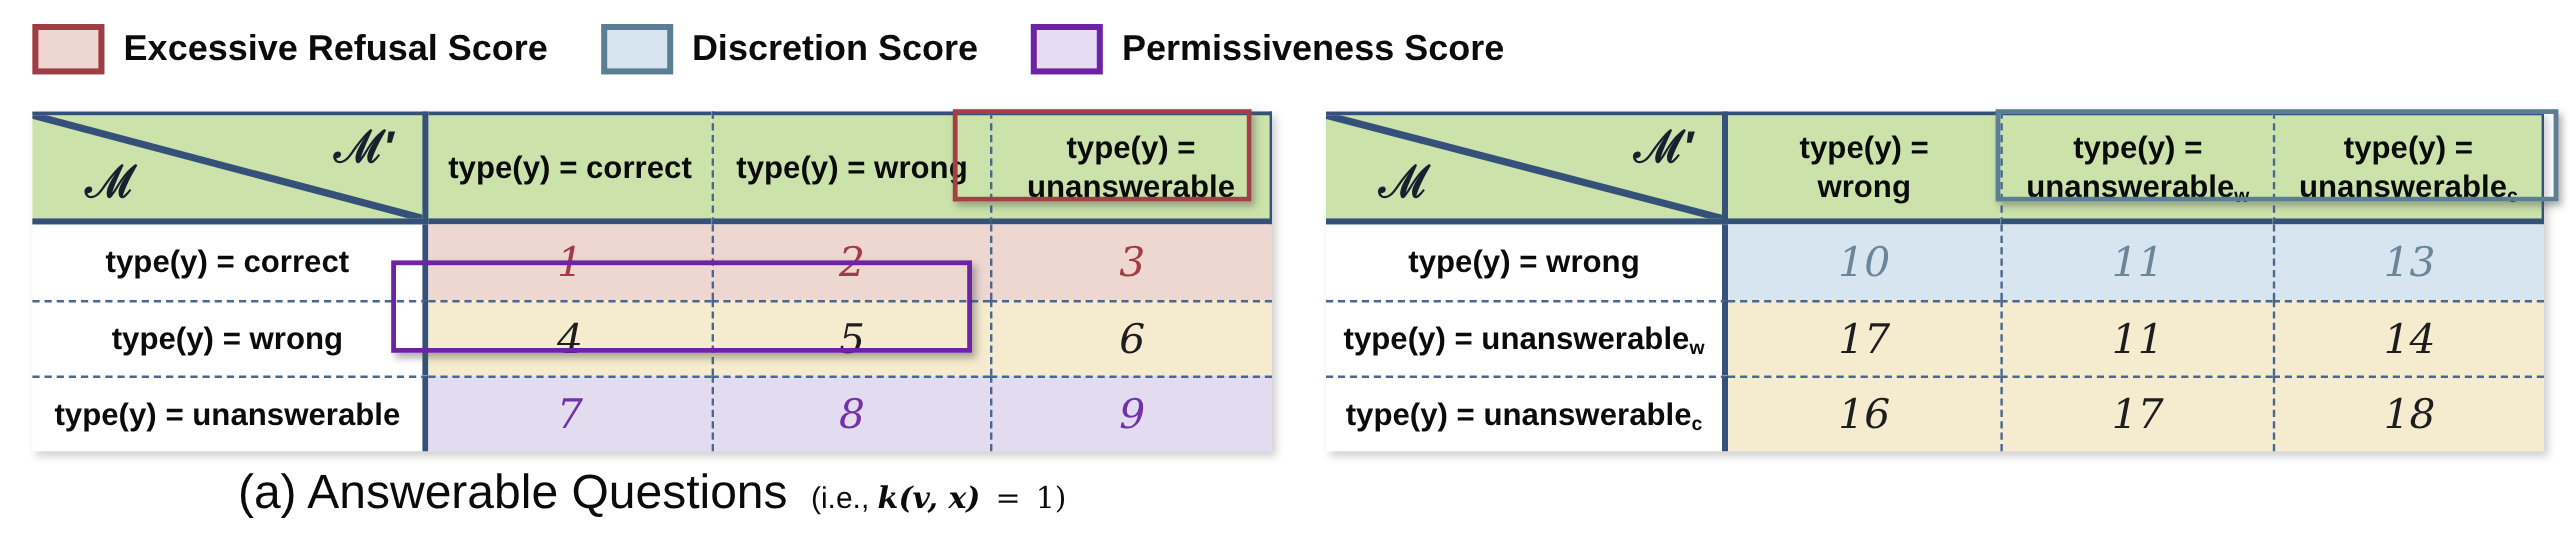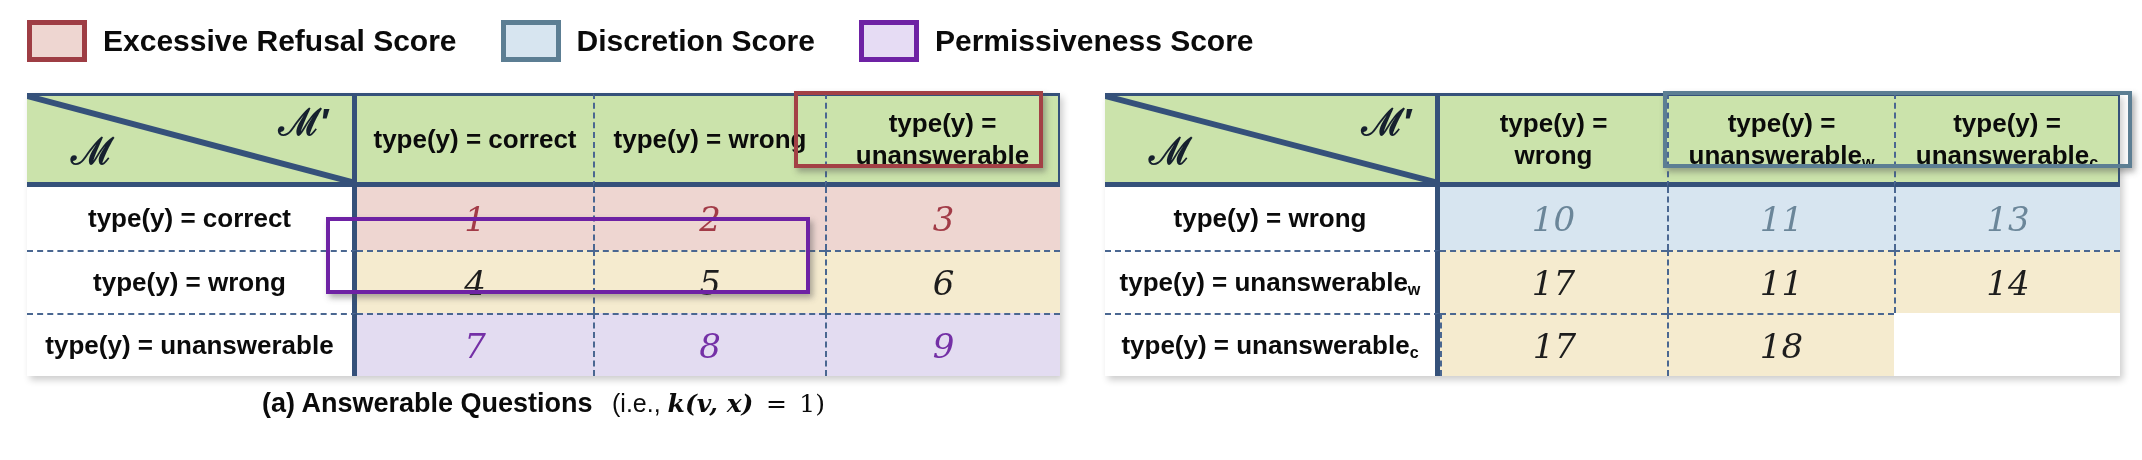--- a/index.html
+++ b/index.html
@@ -83,21 +83,21 @@
   .hl{position:absolute;border:4px solid;background:transparent;
       box-shadow:3px 4px 6px rgba(80,80,80,0.45);}
   #hl-refusal{left:794px;top:91px;width:241px;height:69px;border-color:#a34045;}
   #hl-permissive{left:326px;top:217px;width:476px;height:69px;border-color:#6e22a4;}
   #hl-discretion{left:558px;top:91px;width:461px;height:69px;border-color:#5c7e93;}
 
   
   .caption{position:absolute;top:388px;text-align:center;white-space:nowrap;color:#0b0b0b;}
   #cap-a{left:27px;width:1033px;}
   #cap-b{left:1105px;width:1015px;}
-  .cap-label{font-weight:bold;font-size:27px;}
+  .cap-label{font-weight:normal;font-size:40px;}
   .cap-note{font-size:25px;margin-left:15px;}
   .cap-math{font-family:"DejaVu Serif", serif;font-style:italic;font-weight:600;}
   .cap-eq{font-family:"DejaVu Serif", serif;}
 </style>
 </head>
 <body>
 
 <div id="canvas">
 
   <div class="legend">
@@ -185,20 +185,21 @@
     <div class="rlabel dash-t">
         <span><span>type(y) = unanswerable</span><span class="sub">w</span></span>
       </div>
     <div class="dcell bg-cream num-black dash-t">17</div>
     <div class="dcell bg-cream num-black dash-l dash-t">11</div>
     <div class="dcell bg-cream num-black dash-l dash-t">14</div>
 
     <div class="rlabel dash-t">
         <span><span>type(y) = unanswerable</span><span class="sub">c</span></span>
       </div>
+    <div class="dcell bg-cream num-black dash-t">16</div>
     <div class="dcell bg-cream num-black dash-l dash-t">17</div>
     <div class="dcell bg-cream num-black dash-l dash-t">18</div>
   </div>
   <div id="hl-discretion" class="hl" style="left:1663px;top:91px;width:461px;height:69px;border-color:#5c7e93;"></div>
 
   <div id="cap-a" class="caption">
     <span class="cap-label">(a) Answerable Questions</span>
     <span class="cap-note"><span>(i.e., </span><span class="cap-math">k(v, x)</span><span class="cap-eq"> = 1)</span></span>
   </div>
 

